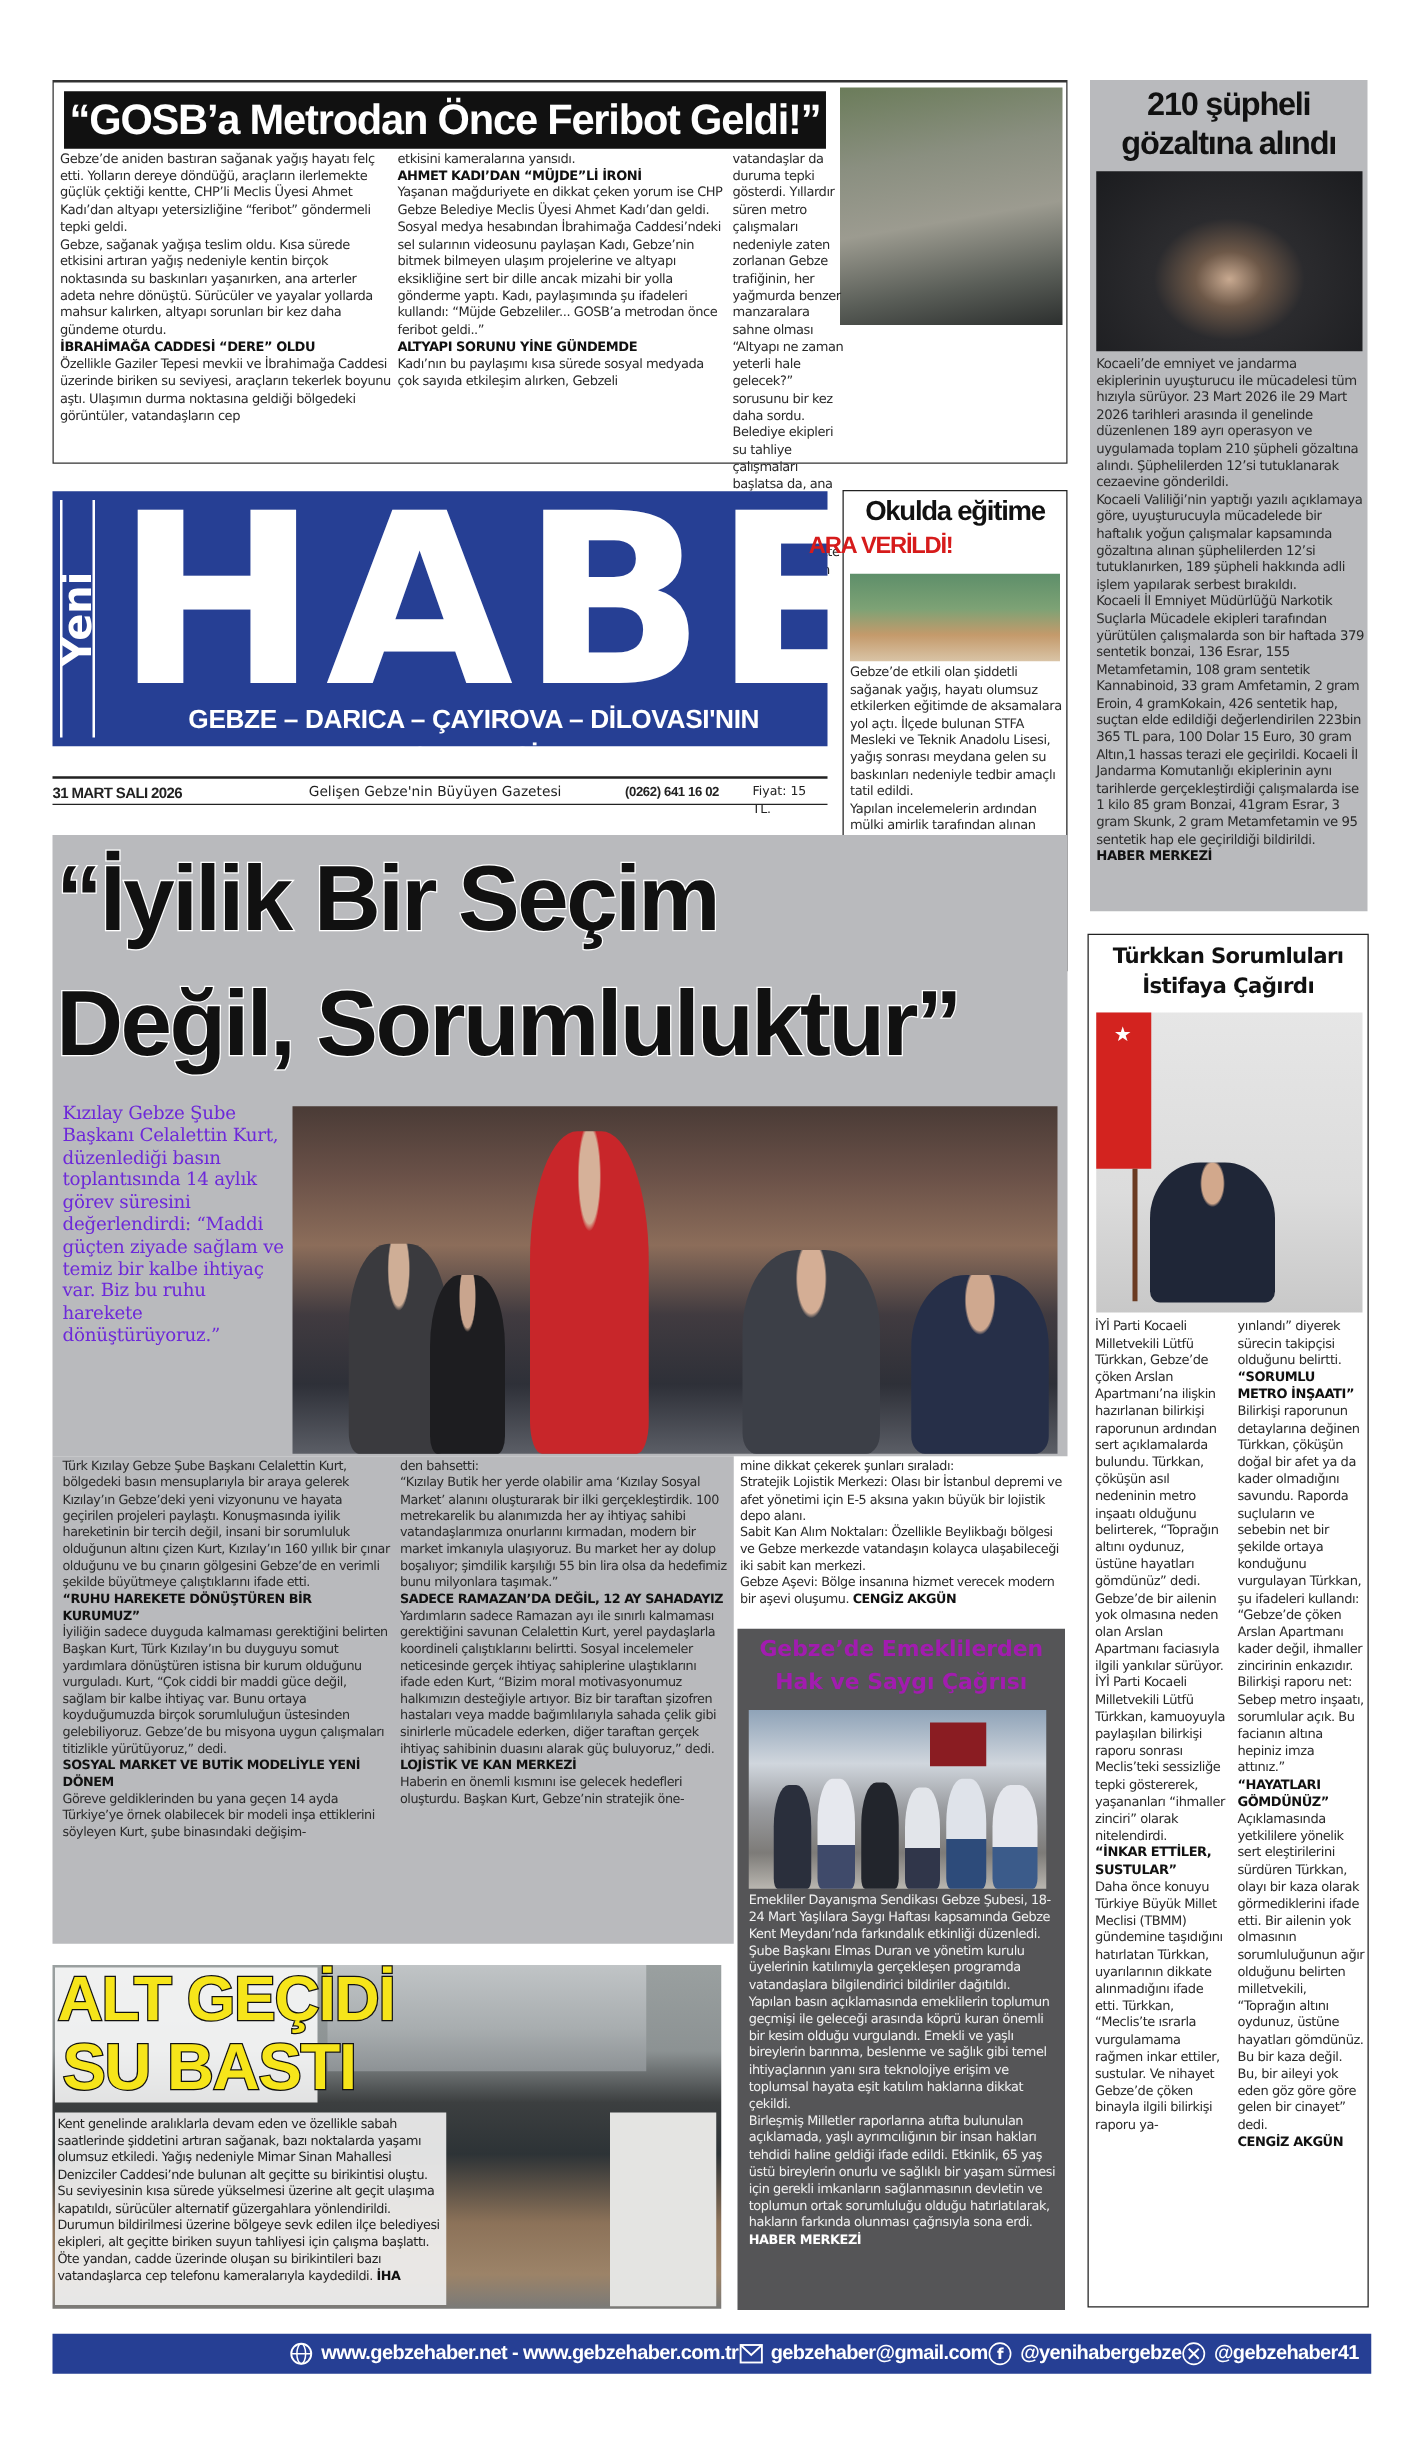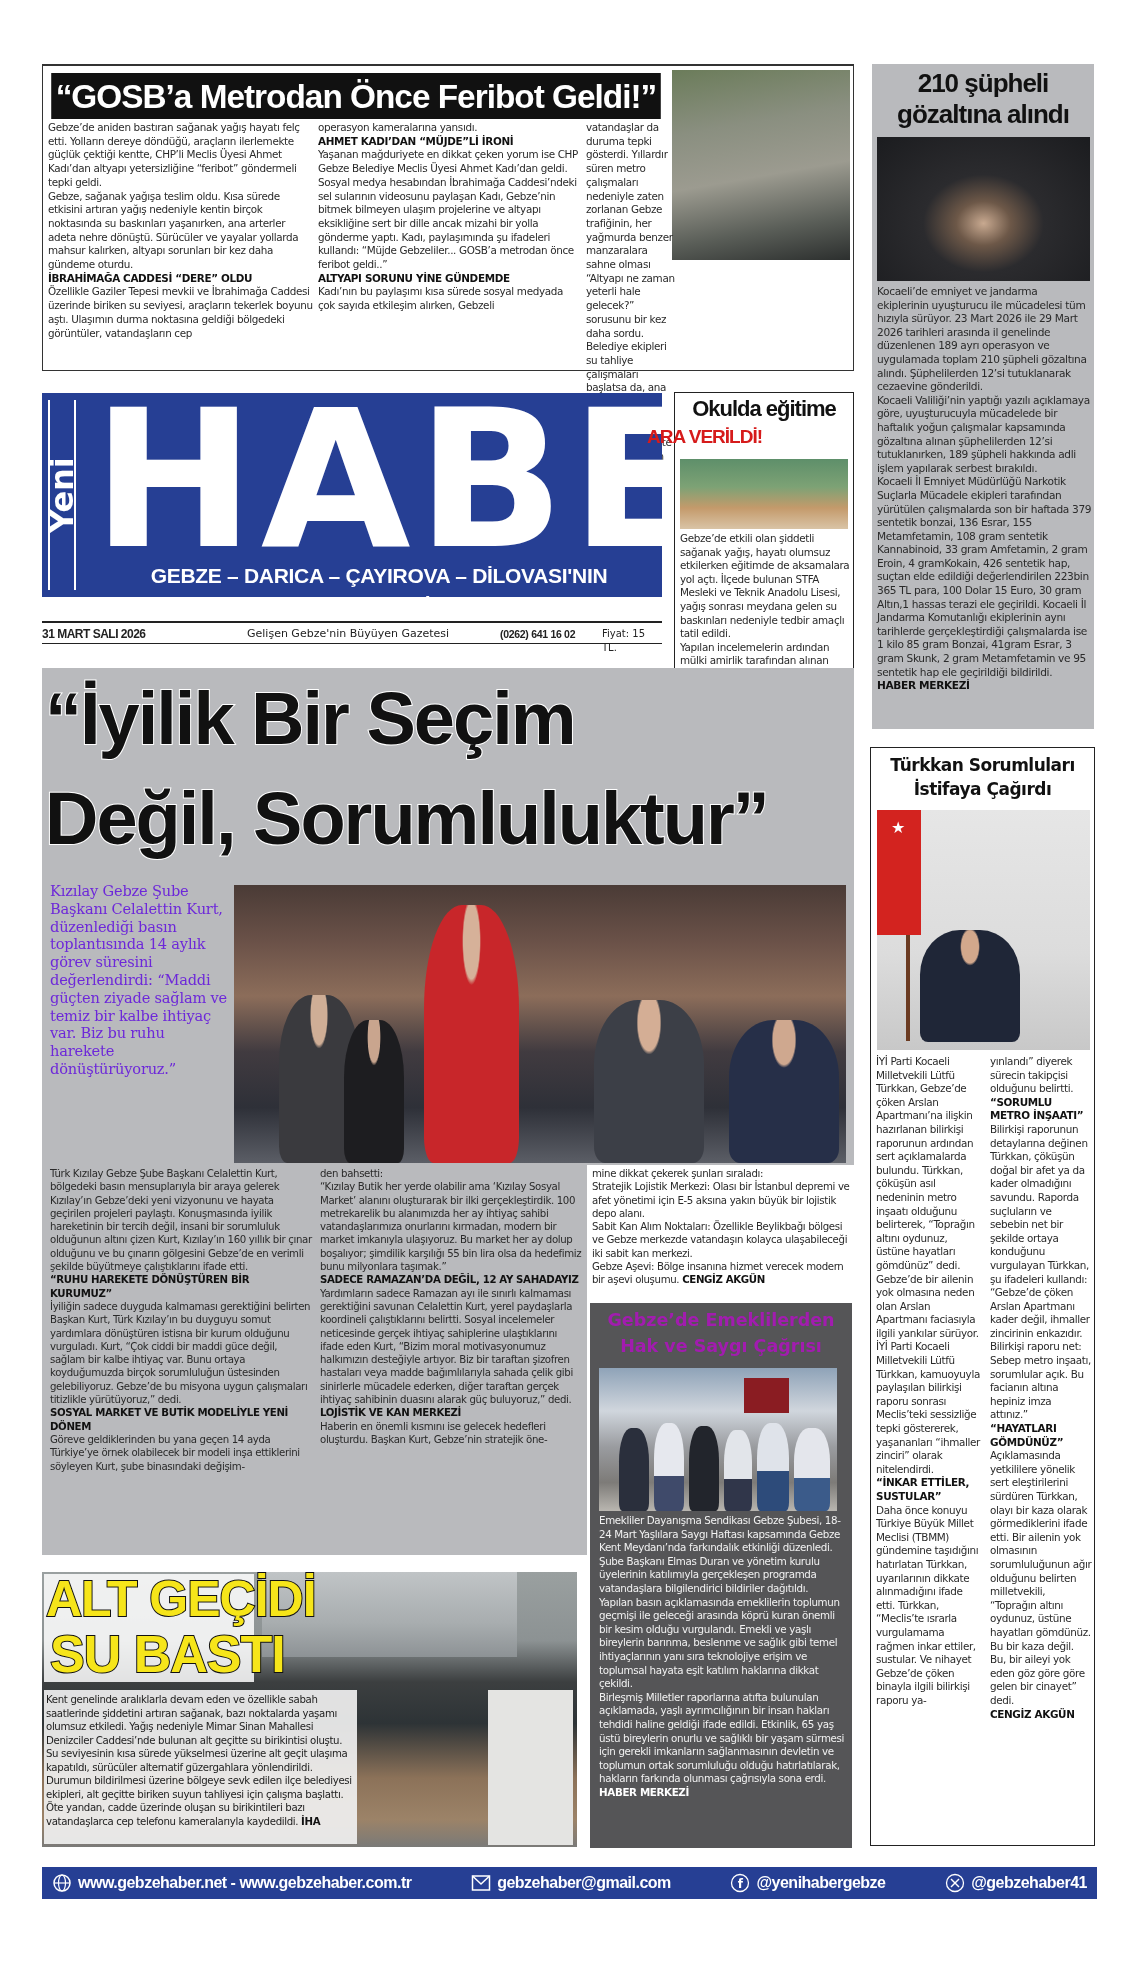--- a/index.html
+++ b/index.html
@@ -65,37 +65,37 @@
   
   #under-photo { left: 42px; top: 1572px; width: 535px; height: 275px; background: linear-gradient(180deg,#9aa0a0 0%,#8c9293 25%,#3c3f40 40%,#2d3336 55%,#8c7259 75%,#9c8368 90%,#7a7a78 100%); }
   #under-bridge { left: 262px; top: 1572px; width: 255px; height: 85px; background: linear-gradient(180deg,#c0c4c6 0%,#a8adaf 60%,#8d9295 100%); }
   #under-wall { left: 488px; top: 1690px; width: 85px; height: 155px; background: #e4e4e2; }
   #under-title { left: 44px; top: 1574px; width: 210px; height: 108px; background: rgba(255,255,255,0.85); }
   #under-title1 { left: 46px; top: 1570px; font-size: 50px; line-height: 58px; color: #f6e51a; -webkit-text-stroke: 2px #111; paint-order: stroke fill; letter-spacing: -1px; }
   #under-title2 { left: 50px; top: 1625px; font-size: 52px; line-height: 58px; color: #f6e51a; -webkit-text-stroke: 2px #111; paint-order: stroke fill; letter-spacing: -1px; }
   #under-textbg { left: 44px; top: 1690px; width: 313px; height: 154px; background: rgba(240,240,240,0.92); }
   #under-text { left: 46px; top: 1693px; width: 310px; font-size: 10.2px; line-height: 13.5px; color: #222; }
   
-  #footer { left: 42px; top: 1867px; width: 1055px; height: 32px; background: #263f94; color: #fff; display: flex; align-items: center; justify-content: space-between; padding: 0 10px; }
+  #footer { left: 42px; top: 1867px; width: 1055px; height: 32px; background: #263f94; color: #fff; display: flex; align-items: center; justify-content: flex-end; padding: 0 10px; }
   .f-item { display: flex; align-items: center; gap: 6px; font-size: 16px; font-weight: bold; font-family: "Liberation Sans", sans-serif; letter-spacing: -0.5px; }
   .f-icon { width: 20px; height: 20px; display: inline-flex; align-items: center; justify-content: center; }
 </style>
 </head>
 <body>
 
 <div id="top-box" class="abs"></div>
 <div id="top-headline" class="abs cond">“GOSB’a Metrodan Önce Feribot Geldi!”</div>
 <div id="top-col1" class="abs body-text">
     <p>Gebze’de aniden bastıran sağanak yağış hayatı felç etti. Yolların dereye döndüğü, araçların ilerlemekte güçlük çektiği kentte, CHP’li Meclis Üyesi Ahmet Kadı’dan altyapı yetersizliğine “feribot” göndermeli tepki geldi.</p>
     <p>Gebze, sağanak yağışa teslim oldu. Kısa sürede etkisini artıran yağış nedeniyle kentin birçok noktasında su baskınları yaşanırken, ana arterler adeta nehre dönüştü. Sürücüler ve yayalar yollarda mahsur kalırken, altyapı sorunları bir kez daha gündeme oturdu.</p>
     <p class="sub">İBRAHİMAĞA CADDESİ “DERE” OLDU</p>
     <p>Özellikle Gaziler Tepesi mevkii ve İbrahimağa Caddesi üzerinde biriken su seviyesi, araçların tekerlek boyunu aştı. Ulaşımın durma noktasına geldiği bölgedeki görüntüler, vatandaşların cep</p>
   </div>
 <div id="top-col2" class="abs body-text">
-    <p>operasyon kameralarına yansıdı.</p>
+    <p>etkisini kameralarına yansıdı.</p>
     <p class="sub">AHMET KADI’DAN “MÜJDE”Lİ İRONİ</p>
     <p>Yaşanan mağduriyete en dikkat çeken yorum ise CHP Gebze Belediye Meclis Üyesi Ahmet Kadı’dan geldi. Sosyal medya hesabından İbrahimağa Caddesi’ndeki sel sularının videosunu paylaşan Kadı, Gebze’nin bitmek bilmeyen ulaşım projelerine ve altyapı eksikliğine sert bir dille ancak mizahi bir yolla gönderme yaptı. Kadı, paylaşımında şu ifadeleri kullandı: “Müjde Gebzeliler... GOSB’a metrodan önce feribot geldi..”</p>
     <p class="sub">ALTYAPI SORUNU YİNE GÜNDEMDE</p>
     <p>Kadı’nın bu paylaşımı kısa sürede sosyal medyada çok sayıda etkileşim alırken, Gebzeli</p>
   </div>
 <div id="top-photo" class="abs"></div>
 <div id="top-col3" class="abs body-text" style="width:92px;">
     <p>vatandaşlar da duruma tepki gösterdi. Yıllardır süren metro çalışmaları nedeniyle zaten zorlanan Gebze trafiğinin, her yağmurda benzer manzaralara sahne olması “Altyapı ne zaman yeterli hale gelecek?” sorusunu bir kez daha sordu. Belediye ekipleri su tahliye çalışmaları başlatsa da, ana caddelerdeki yoğun su birikintileri nedeniyle trafikte aksamalar uzun süre devam etti.</p>
     <p class="byline">CENGİZ AKGÜN</p>
   </div>

